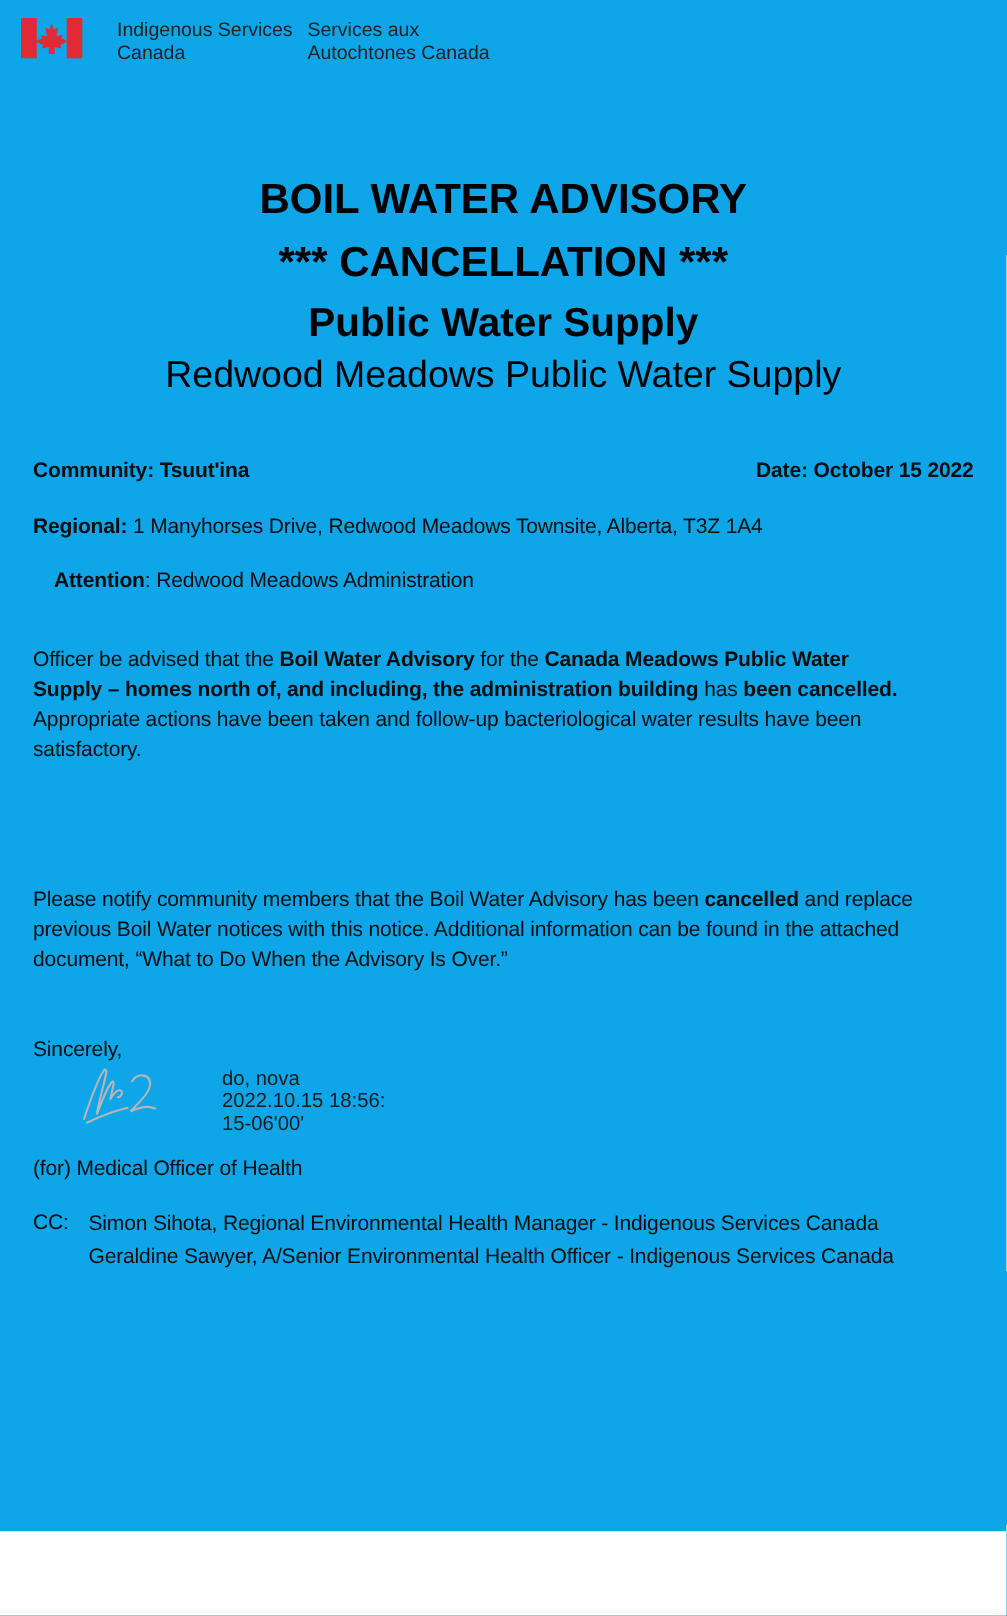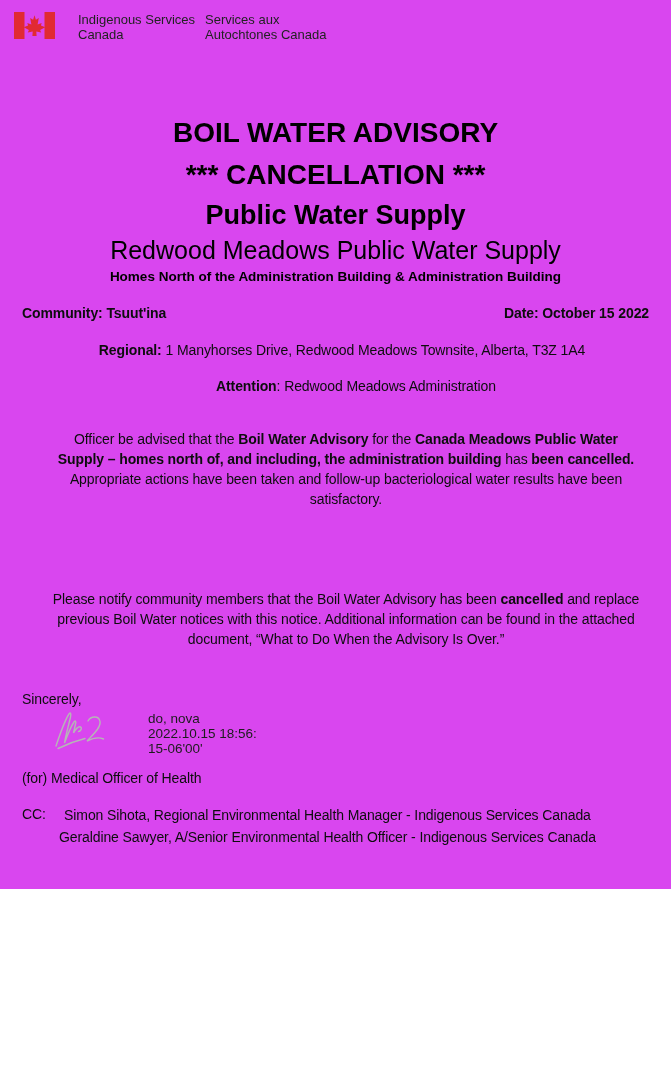--- a/index.html
+++ b/index.html
@@ -1,37 +1,37 @@
 <!DOCTYPE html>
 <html><head>
 <meta charset="utf-8">
 <style>
   html,body{margin:0;padding:0;background:#ffffff;}
   .page{
     position:relative;
     width:671px;
-    height:889px;
-    background:#d946ef;
+    height:1021px;
+    background:#0ea5e9;
     overflow:hidden;
     font-family:"Liberation Sans", sans-serif;
     color:#111111;
   }
   
   .flag-svg{position:absolute;left:14px;top:12px;}
   .dept{position:absolute;top:13px;font-size:13px;line-height:14.5px;color:#222222;}
   .dept-en{left:78px;}
   .dept-fr{left:205px;}
   
   .titleblock{position:absolute;top:112px;left:0;width:671px;text-align:center;color:#000;}
   .t1{font-size:28px;font-weight:bold;line-height:42px;}
   .t3{font-size:27px;font-weight:bold;line-height:38px;}
   .t4{font-size:25px;font-weight:400;line-height:33px;}
   .t5{font-size:13.5px;font-weight:bold;line-height:19px;}
   
-  .doc-text{font-size:14px;letter-spacing:-0.1px;line-height:20px;color:#0d0d0d;text-align:center;}
+  .doc-text{font-size:14px;letter-spacing:-0.1px;line-height:20px;color:#0d0d0d;}
   .b{font-weight:bold;}
   .tline{white-space:nowrap;}
   .community-row{position:absolute;top:303px;left:22px;width:627px;display:flex;justify-content:space-between;font-weight:bold;}
   .addr-row{position:absolute;top:340px;left:22px;width:640px;}
   .attn-row{position:absolute;top:376px;left:12px;width:640px;margin-left:24px;}
   .p1{position:absolute;top:429px;left:22px;width:648px;}
   .p2{position:absolute;top:531px;left:22px;width:648px;}
   .p3{position:absolute;top:589px;left:22px;width:648px;}
   .sincerely{position:absolute;top:689px;left:22px;}
   .scribble-svg{position:absolute;left:46px;top:706px;}
@@ -66,21 +66,20 @@
   <div class="dept dept-fr">
     <div>Services aux</div>
     <div>Autochtones Canada</div>
   </div>
 
   <div class="titleblock">
     <div class="t1">BOIL WATER ADVISORY</div>
     <div class="t1">*** CANCELLATION ***</div>
     <div class="t3">Public Water Supply</div>
     <div class="t4">Redwood Meadows Public Water Supply</div>
-    <div class="t5">Homes North of the Administration Building &amp; Administration Building</div>
   </div>
 
   <div class="community-row doc-text">
     <span>Community: Tsuut'ina</span>
     <span>Date: October 15 2022</span>
   </div>
 
   <div class="addr-row doc-text">
       <div class="tline"><span class="b">Regional: </span><span>1 Manyhorses Drive, Redwood Meadows Townsite, Alberta, T3Z 1A4</span></div>
     </div>

